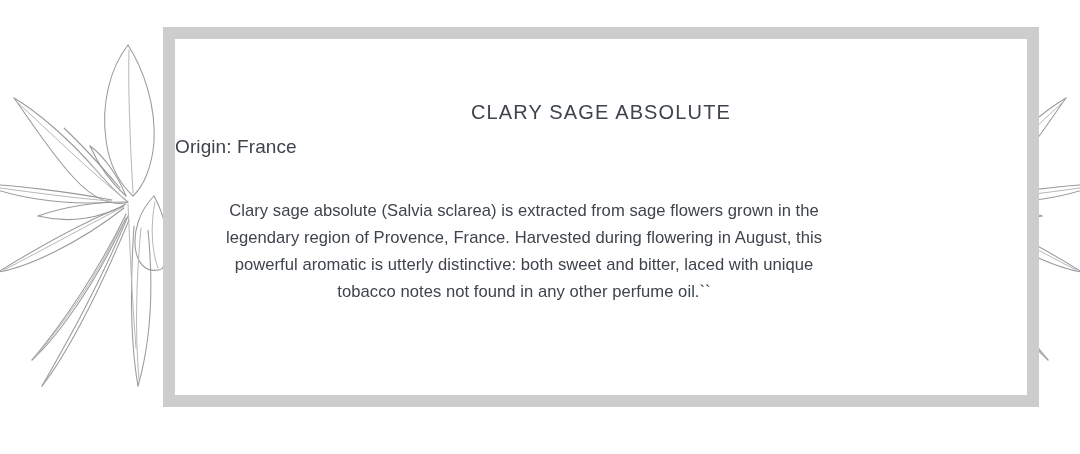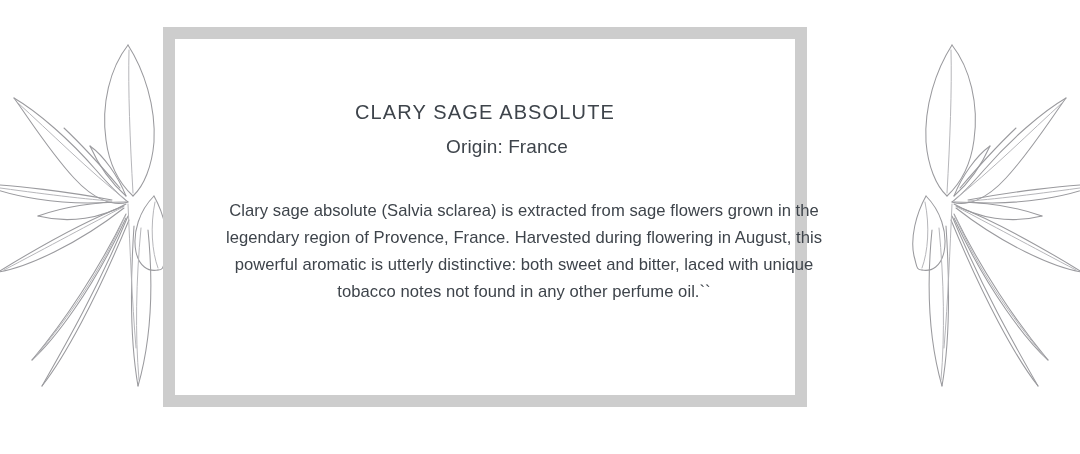--- a/index.html
+++ b/index.html
@@ -36,21 +36,21 @@
     stroke-linecap: round;
     stroke-linejoin: round;
   }
   .leafline.faint { stroke: #b2b2b6; stroke-width: 0.95; }
 
   
   #frame {
     position: absolute;
     left: 163px;
     top: 27px;
-    width: 644px;
+    width: 876px;
     height: 380px;
     box-sizing: border-box;
     border: 12px solid #cdcdcd;
     background: #ffffff;
   }
   #card-inner {
     position: relative;
     width: 100%;
     height: 100%;
     background: #ffffff;
@@ -66,26 +66,25 @@
     letter-spacing: 1.15px;
     color: #3e444b;
     font-weight: 400;
     white-space: nowrap;
   }
   #origin {
     position: absolute;
     left: 0;
     right: 0;
     top: 97px;
-    text-align: center;
+    text-align: left;
     font-size: 19px;
     color: #3e444b;
     font-weight: 400;
     letter-spacing: 0.1px;
-    padding-left: 44px;
   }
   #body-text {
     position: absolute;
     left: 49px;
     top: 158px;
     width: 600px;
     font-size: 16.6px;
     line-height: 27px;
     color: #3e444b;
     font-weight: 400;

